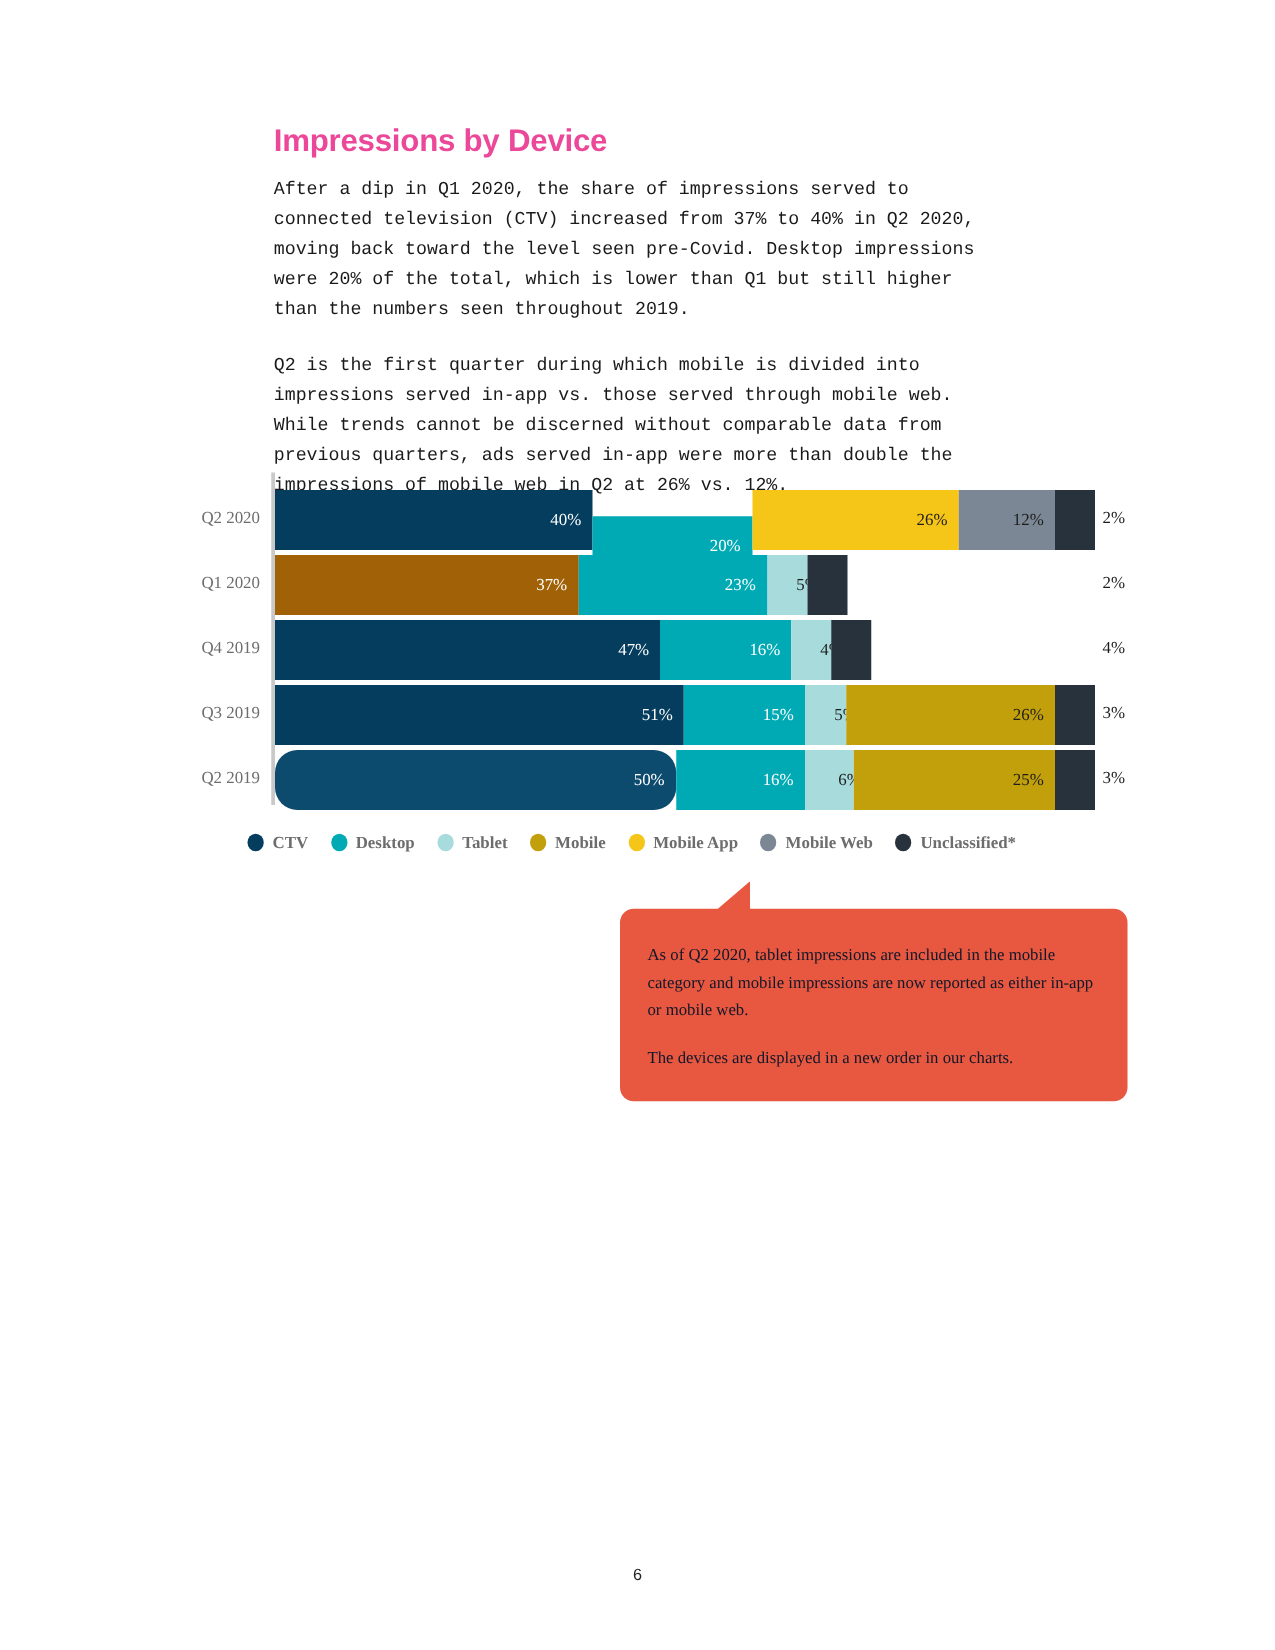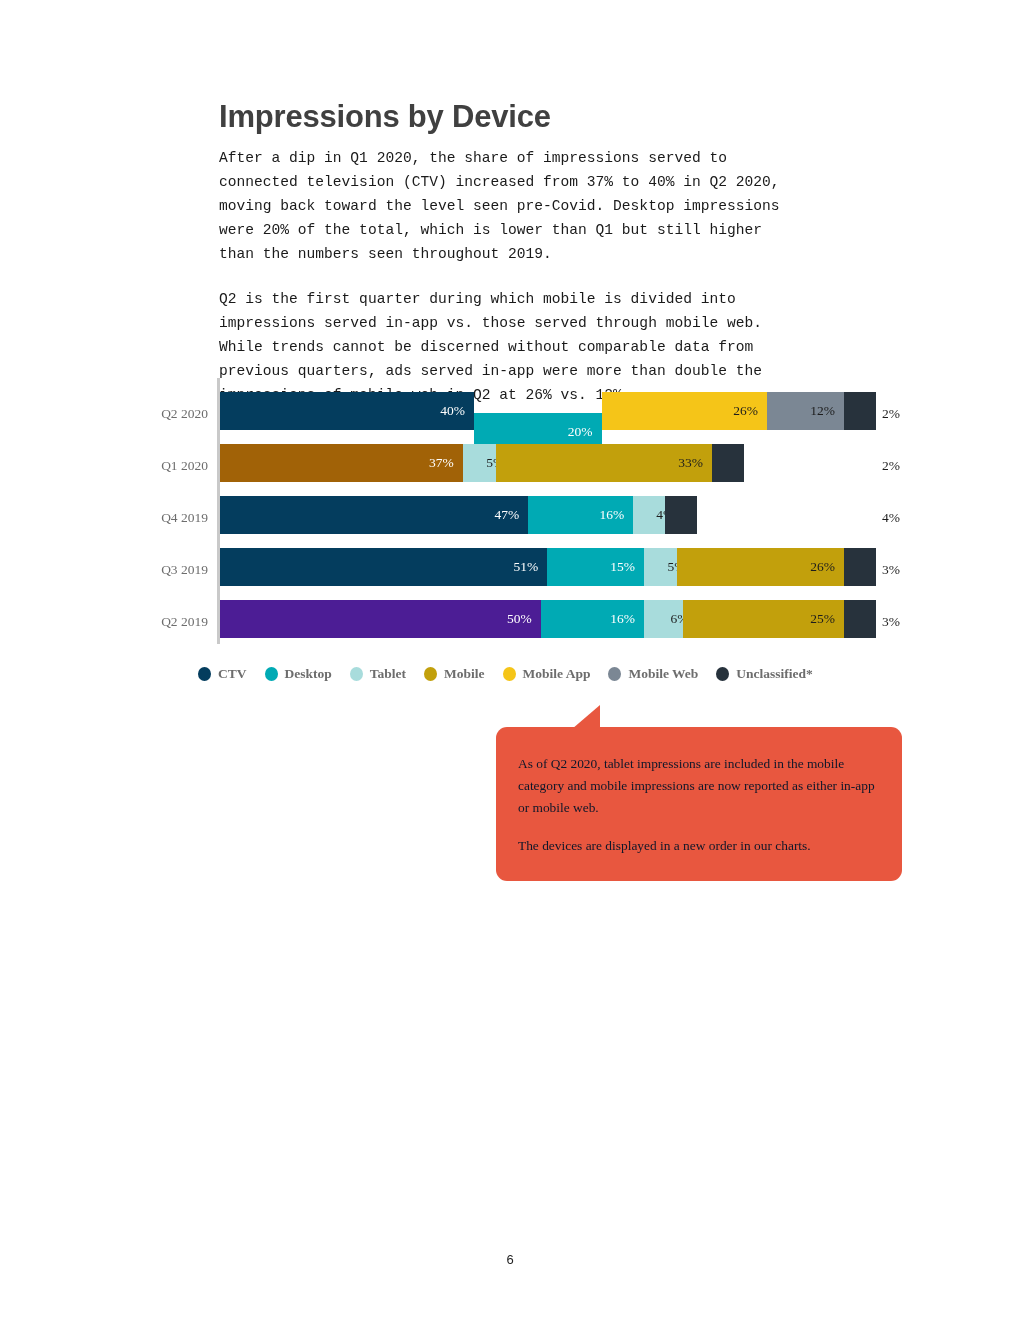--- a/index.html
+++ b/index.html
@@ -24,23 +24,23 @@
 
   
   .content {
     position: absolute;
     left: 219px;
     top: 100px;
     width: 600px;
   }
   .page-title {
     font-family: "Liberation Sans", sans-serif;
-    font-size: 31px;
+    font-size: 25px;
     font-weight: bold;
-    color: #404040;
+    color: #ec4899;
     letter-spacing: -0.2px;
     margin: 0 0 12px 0;
     line-height: 1.1;
   }
   .body-copy {
     font-family: Liberation Mono, monospace;
     font-size: 14.6px;
     line-height: 24px;
     color: #1a1a1a;
     margin: 0 0 21px 0;
@@ -86,21 +86,21 @@
   .bar-track {
     position: absolute;
     left: 220px;
     top: 0;
     height: 44px;
     width: 656px;
     display: flex;
     flex-direction: row;
   }
   .seg {
-    height: 38px;
+    height: 48px;
     position: relative;
     display: flex;
     align-items: center;
     justify-content: flex-end;
     overflow: visible;
     box-sizing: border-box;
     padding-left: 32px;
   }
   .seg-label {
     font-family: "Liberation Serif", serif;
@@ -230,26 +230,26 @@
             <div class="seg dark narrow" style="width: 2%; background: rgb(39, 50, 60);"></div>
           </div>
           <div class="outside-label">2%</div>
         </div>
         <div class="bar-row" style="top: 66px;">
           <div class="row-label">Q1 2020</div>
           <div class="bar-track">
             <div class="seg light" style="width: 37%; background: #a16207;">
               <span class="seg-label">37%</span>
             </div>
+            <div class="seg light" style="width: 23%; background: rgb(0, 170, 180);">
+              <span class="seg-label">23%</span>
+            </div>
             <div class="seg dark narrow" style="width: 5%; background: rgb(168, 220, 220);">
               <span class="seg-label">5%</span>
             </div>
-            <div class="seg dark" style="width: 33%; background: rgb(194, 160, 12);">
-              <span class="seg-label">33%</span>
-            </div>
             <div class="seg dark narrow" style="width: 2%; background: rgb(39, 50, 60);"></div>
           </div>
           <div class="outside-label">2%</div>
         </div>
         <div class="bar-row" style="top: 118px;">
           <div class="row-label">Q4 2019</div>
           <div class="bar-track">
             <div class="seg light" style="width: 47%; background: rgb(4, 61, 94);">
               <span class="seg-label">47%</span>
             </div>
@@ -278,21 +278,21 @@
             <div class="seg dark" style="width: 26%; background: rgb(194, 160, 12);">
               <span class="seg-label">26%</span>
             </div>
             <div class="seg dark narrow" style="width: 3%; background: rgb(39, 50, 60);"></div>
           </div>
           <div class="outside-label">3%</div>
         </div>
         <div class="bar-row" style="top: 222px;">
           <div class="row-label">Q2 2019</div>
           <div class="bar-track">
-            <div class="seg light" style="width: 50%; background: #4c1d95;">
+            <div class="seg light" style="width: 50%; background: #0c4a6e; border-radius: 18px;">
               <span class="seg-label">50%</span>
             </div>
             <div class="seg light" style="width: 16%; background: rgb(0, 170, 180);">
               <span class="seg-label">16%</span>
             </div>
             <div class="seg dark narrow" style="width: 6%; background: rgb(168, 220, 220);">
               <span class="seg-label">6%</span>
             </div>
             <div class="seg dark" style="width: 25%; background: rgb(194, 160, 12);">
               <span class="seg-label">25%</span>

